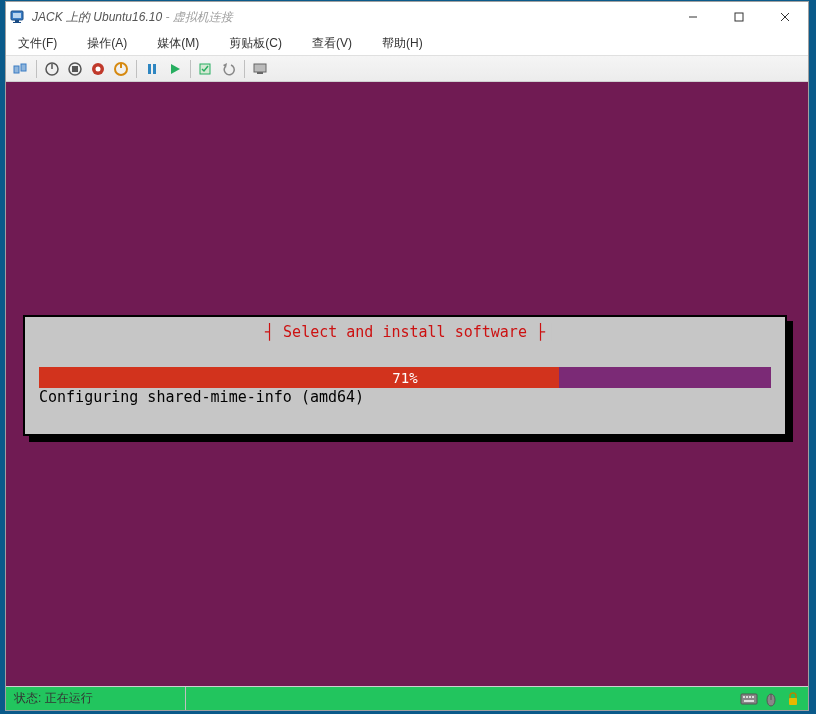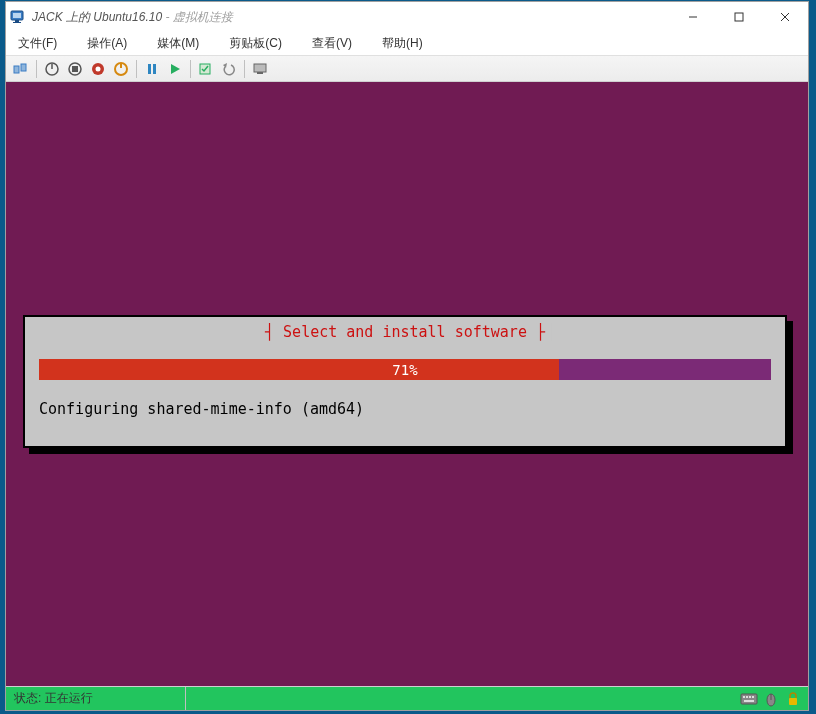--- a/index.html
+++ b/index.html
@@ -91,21 +91,21 @@
     left: 17px; top: 233px;
     width: 764px;
     background: #c6c6c6;
     border: 2px solid #000;
     box-shadow: 6px 6px 0 #000;
     padding: 14px 14px 28px 14px;
   }
   .installer-titleline {
     position: relative;
     height: 18px;
-    margin-bottom: 10px;
+    margin-bottom: 18px;
   }
   .installer-title {
     position: absolute;
     left: 50%;
     transform: translateX(-50%);
     top: -8px;
     background: #c6c6c6;
     padding: 0 6px;
     color: #cc1111;
     font-family: "DejaVu Sans Mono","Courier New",monospace;
@@ -130,21 +130,20 @@
   }
   .progress-label {
     position: absolute;
     left: 50%; top: 50%;
     transform: translate(-50%,-50%);
     color: #fff;
     font-family: "DejaVu Sans Mono","Courier New",monospace;
     font-size: 14px;
   }
   .installer-status {
-    margin-top: 20px;
     font-family: "DejaVu Sans Mono","Courier New",monospace;
     font-size: 15px;
     color: #000;
     white-space: pre;
   }
   
   
   .statusbar {
     height: 24px;
     background: #22c55e;

